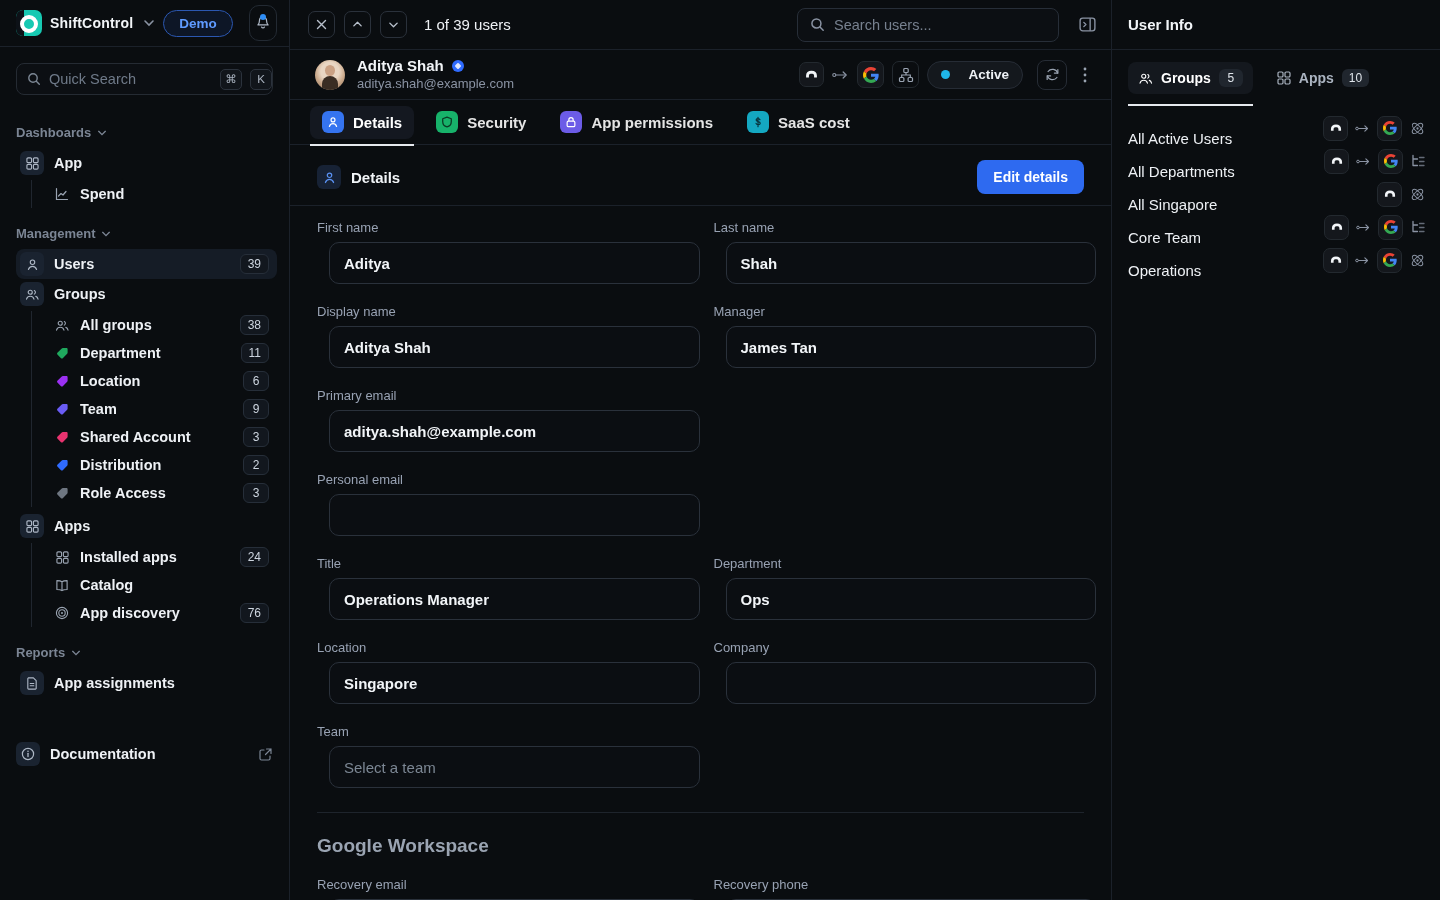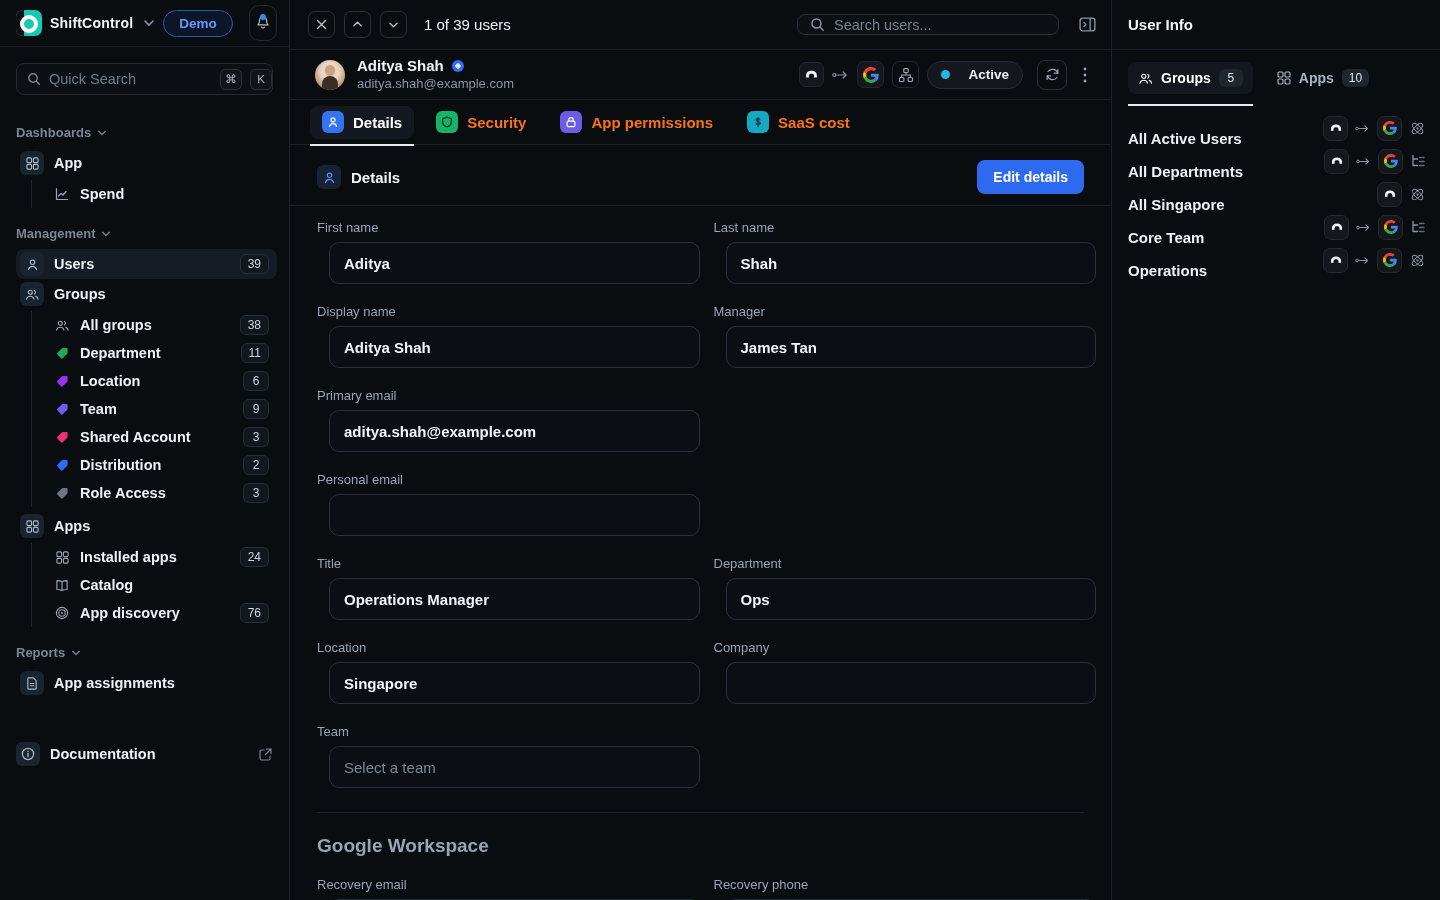--- a/index.html
+++ b/index.html
@@ -49,21 +49,21 @@
   .doc-row { display:flex; align-items:center; gap:10px; margin:40px 16px 0; height:34px; cursor:pointer; }
   .doc-row .nav-label { font-weight:600; }
   .ext-ic { margin-left:auto; color:#7b8594; display:flex; }
 
   
   .main { flex:1; display:flex; flex-direction:column; min-width:0; border-right:1px solid #1b212a; }
   .topbar { height:50px; border-bottom:1px solid #1b212a; display:flex; align-items:center; padding:0 14px 0 18px; gap:9px;}
   .sq-btn { width:27px; height:27px; border:1px solid #2a313b; border-radius:7px; background:transparent;
     display:flex; align-items:center; justify-content:center; color:#b8c0cc; cursor:pointer; }
   .pager { font-size:15px; color:#eef1f5; margin-left:8px; }
-  .usearch { margin-left:auto; width:262px; height:21px; border:1px solid #272e38; border-radius:8px;
+  .usearch { margin-left:auto; width:262px; height:34px; border:1px solid #272e38; border-radius:8px;
     display:flex; align-items:center; gap:9px; padding:0 12px; background:#0c0f13; }
   .usearch-ph { font-size:14.5px; color:#77818f; }
   .collapse-btn { margin-left:10px; background:none; border:none; color:#8a93a3; cursor:pointer; display:flex;}
 
   .userbar { height:50px; border-bottom:1px solid #1b212a; display:flex; align-items:center; padding:0 16px 0 25px; }
   .avatar { width:30px; height:30px; border-radius:50%; background:radial-gradient(circle at 50% 38%, #e9d6c3 0 38%, #caa98c 60%, #8a6b50 100%);
     position:relative; overflow:hidden; flex:none;}
   .avatar::after{ content:""; position:absolute; left:7px; top:16px; width:16px; height:14px; border-radius:8px 8px 0 0; background:#3a2d23;}
   .avatar::before{ content:""; position:absolute; left:10px; top:5px; width:10px; height:11px; border-radius:50%; background:#caa184; z-index:1;}
   .uinfo { margin-left:12px; display:flex; flex-direction:column; line-height:1.25; }
@@ -79,21 +79,21 @@
   .status-text { font-size:13.5px; font-weight:600; color:#eef1f5; }
   .refresh-btn { width:30px; height:30px; border:1px solid #262c35; border-radius:8px; background:transparent;
     display:flex; align-items:center; justify-content:center; color:#9aa4b2; cursor:pointer; margin-left:6px;}
   .kebab-btn { background:none; border:none; color:#9aa4b2; font-size:16px; cursor:pointer; padding:4px 8px; letter-spacing:0;}
 
   .tabsbar { height:45px; border-bottom:1px solid #1b212a; display:flex; align-items:center; gap:10px; padding:0 20px; }
   .tab { display:flex; align-items:center; gap:9px; height:33px; padding:0 12px; border-radius:8px; cursor:pointer; position:relative;}
   .tab.active { background:#141820; }
   .tab.active::after { content:""; position:absolute; left:0; right:0; bottom:-7px; height:2px; background:#e6e9ee; }
   .tab-ic { width:22px; height:22px; border-radius:6px; display:flex; align-items:center; justify-content:center; flex:none;}
-  .tab-lab { font-size:15px; color:#f97316; font-weight:600; }
+  .tab-lab { font-size:15px; color:#e5e5e5; font-weight:600; }
   .tab.active .tab-lab { color:#ffffff; }
   .ic-details { background:#3574f0; } .ic-security { background:#17b26a; }
   .ic-appperm { background:#6c5ce7; } .ic-saas { background:#14a8c2; }
 
   .content { flex:1; padding:12px 27px 0; overflow:hidden; }
   .sec-head { display:flex; align-items:center; height:40px; }
   .sec-head .icon-sq { background:#172235; color:#5b93f5; }
   .sec-title { font-size:15px; font-weight:700; color:#f2f5f8; margin-left:10px; }
   .edit-btn { margin-left:auto; height:34px; padding:0 16px; background:#2e6af0; color:#fff; border:none;
     border-radius:8px; font-size:14px; font-weight:600; cursor:pointer; font-family:inherit;}
@@ -113,21 +113,21 @@
   .panel-head { height:50px; display:flex; align-items:center; padding:0 16px; border-bottom:1px solid #1b212a; }
   .panel-title { font-size:15px; font-weight:700; color:#f2f5f8; }
   .panel-tabs { display:flex; align-items:center; gap:14px; padding:12px 16px 0; }
   .ptab { display:flex; align-items:center; gap:8px; padding:7px 10px; border-radius:8px; cursor:pointer; position:relative; color:#aab3c0;}
   .ptab.active { background:#14181e; color:#fff; }
   .ptab.active::after { content:""; position:absolute; left:0; right:0; bottom:-12px; height:2px; background:#e6e9ee; }
   .ptab-lab { font-size:14px; font-weight:600; }
   .ptab-badge { min-width:24px; padding:2px 7px; border-radius:6px; background:#20262e; color:#dfe4ea; font-size:12px; text-align:center;}
   .plist { margin-top:18px; padding:0 14px 0 16px; display:flex; flex-direction:column; gap:1px; }
   .prow { display:flex; align-items:center; height:32px; cursor:pointer; border-radius:8px; }
-  .prow-name { font-size:15px; font-weight:700; color:#eef1f5;margin-top:20px; }
+  .prow-name { font-size:15px; font-weight:400; color:#eef1f5;margin-top:20px; }
   .prow-icons { margin-left:auto; display:flex; align-items:center; gap:7px; }
   .bare-ic { color:#8a93a3; display:flex; }
 
   svg { display:block; }
 </style>
 </head>
 <body>
 
 <div class="app">
 

